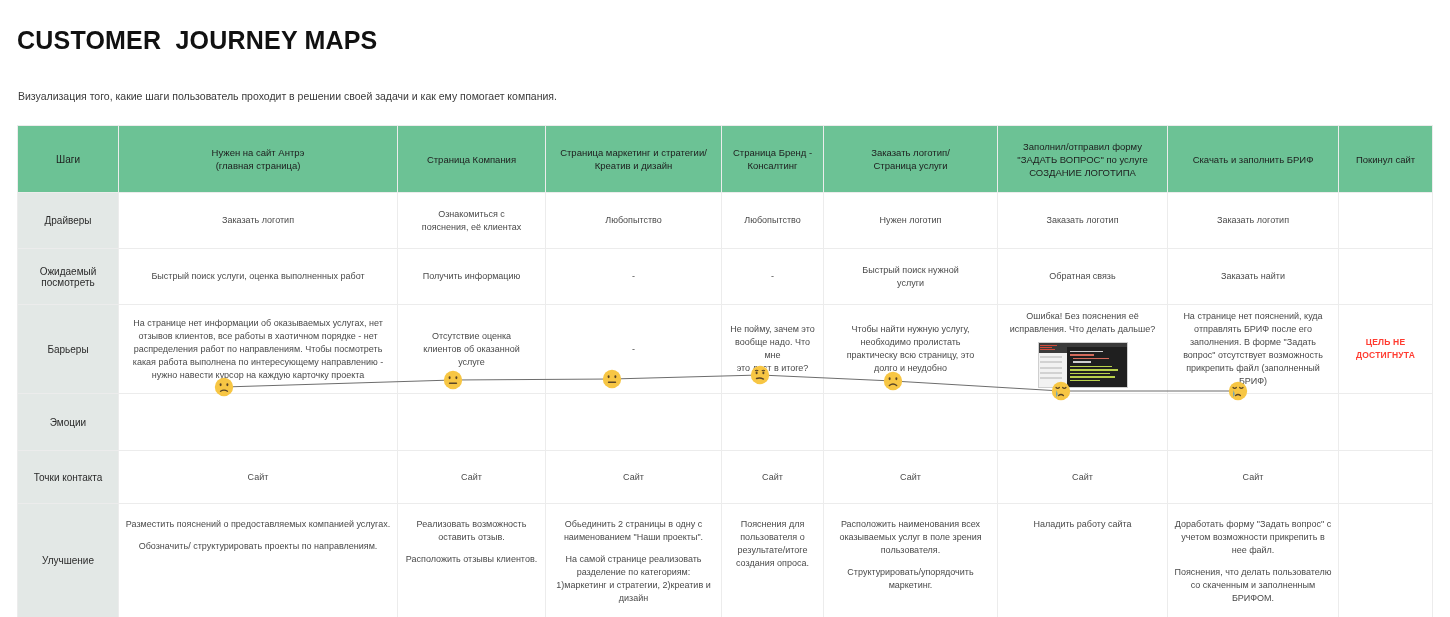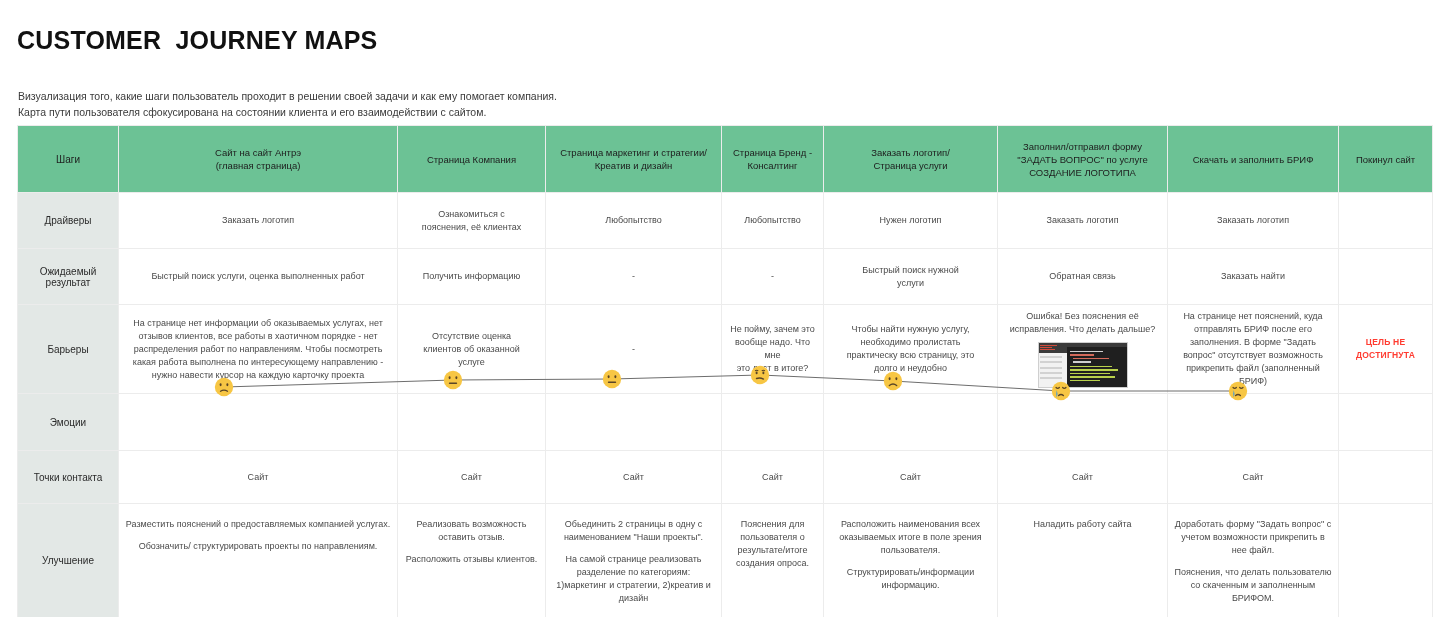--- a/index.html
+++ b/index.html
@@ -122,42 +122,41 @@
 </style>
 </head>
 <body>
 
 <div class="page">
 
   <div class="title">CUSTOMER  JOURNEY MAPS</div>
 
   <div class="subtitle">
     <div>Визуализация того, какие шаги пользователь проходит в решении своей задачи и как ему помогает компания.</div>
-    <div>Карта пути пользователя сфокусирована на состоянии клиента и его взаимодействии с сайтом.</div>
   </div>
 
   <table class="cjm">
     <colgroup>
       <col class="c0">
         <col class="c1">
         <col class="c2">
         <col class="c3">
         <col class="c4">
       <col class="c5">
         <col class="c6">
         <col class="c7">
         <col class="c8">
     </colgroup>
     <thead>
       <tr>
         <th class="first">
             <div>Шаги</div>
           </th>
         <th>
-            <div>Сайт на сайт Антрэ</div>
+            <div>Нужен на сайт Антрэ</div>
             <div>(главная страница)</div>
           </th>
         <th>
             <div>Страница Компания</div>
           </th>
         <th>
             <div>Страница маркетинг и стратегии/</div>
             <div>Креатив и дизайн</div>
           </th>
         <th>
@@ -194,21 +193,21 @@
         <td class="cell">Любопытство</td>
         <td class="cell">Любопытство</td>
         <td class="cell">Нужен логотип</td>
         <td class="cell">Заказать логотип</td>
         <td class="cell">Заказать логотип</td>
         <td class="cell"></td>
       </tr>
       <tr class="r-expected">
         <td class="rowlabel">
             <div>Ожидаемый</div>
-            <div>результат</div>
+            <div>посмотреть</div>
           </td>
         <td class="cell">Быстрый поиск услуги, оценка выполненных работ</td>
         <td class="cell">Получить информацию</td>
         <td class="cell">-</td>
         <td class="cell">-</td>
         <td class="cell">
             <div>Быстрый поиск нужной</div>
             <div>услуги</div>
           </td>
         <td class="cell">Обратная связь</td>
@@ -308,22 +307,22 @@
         <td class="cell">
             <p>Реализовать возможность оставить отзыв.</p>
             <p>Расположить отзывы клиентов.</p>
           </td>
         <td class="cell">
             <p>Обьединить 2 страницы в одну с наименованием "Наши проекты".</p>
             <p>На самой странице реализовать разделение по категориям: 1)маркетинг и стратегии, 2)креатив и дизайн</p>
           </td>
         <td class="cell">Пояснения для пользователя о результате/итоге создания опроса.</td>
         <td class="cell">
-            <p>Расположить наименования всех оказываемых итоге  в поле зрения пользователя.</p>
-            <p>Структурировать/информации информацию.</p>
+            <p>Расположить наименования всех оказываемых услуг  в поле зрения пользователя.</p>
+            <p>Структурировать/упорядочить маркетинг.</p>
           </td>
         <td class="cell">Наладить работу сайта</td>
         <td class="cell">
             <p>Доработать форму "Задать вопрос" с учетом возможности прикрепить в нее файл.</p>
             <p>Пояснения, что делать пользователю со скаченным и заполненным БРИФОМ.</p>
           </td>
         <td class="cell"></td>
       </tr>
     </tbody>
   </table>

